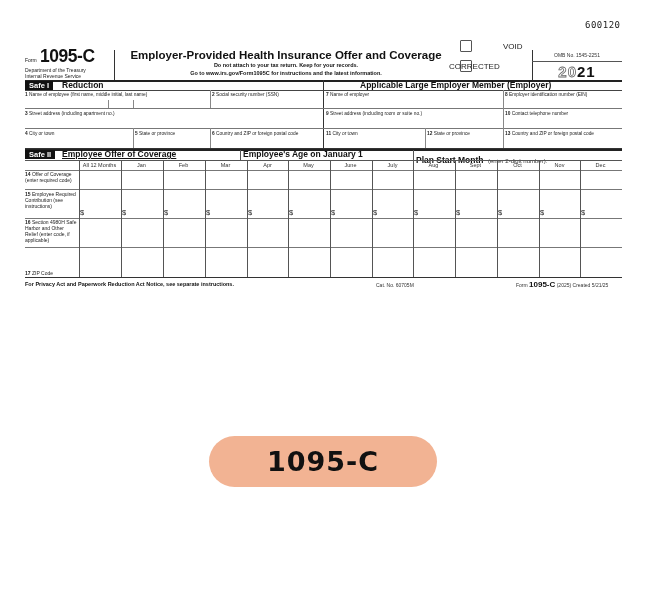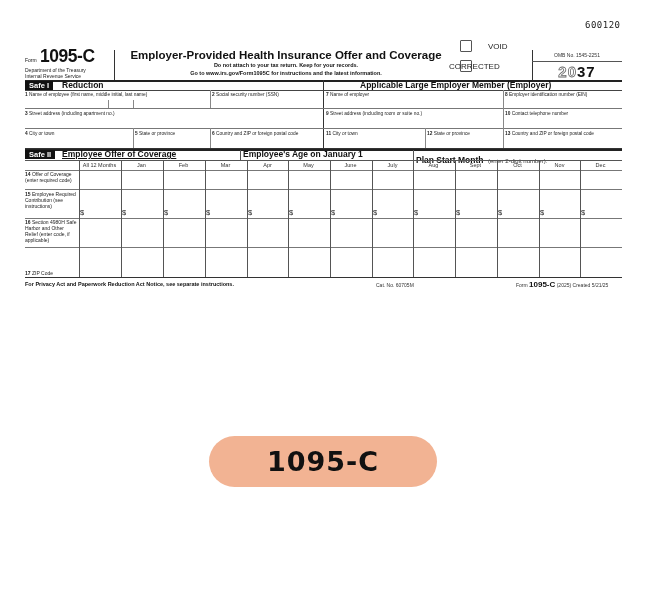--- a/index.html
+++ b/index.html
@@ -56,28 +56,28 @@
   <div class="abs dept">
     <div>Department of the Treasury</div>
     <div>Internal Revenue Service</div>
   </div>
   <div class="abs vdivider"></div>
   <div class="abs title">Employer-Provided Health Insurance Offer and Coverage</div>
   <div class="abs sub1">Do not attach to your tax return. Keep for your records.</div>
   <div class="abs sub2">Go to www.irs.gov/Form1095C for instructions and the latest information.</div>
 
   <div class="abs chk" style="left:460px;top:40px;"></div>
-  <div class="abs chklbl" style="left:488px;top:42px;">VOID</div>
+  <div class="abs chklbl" style="left:503px;top:42px;">VOID</div>
   <div class="abs chk" style="left:460px;top:60px;"></div>
   <div class="abs chklbl" style="left:449px;top:62px;">CORRECTED</div>
 
   <div class="abs omb-div"></div>
   <div class="abs omb-line"></div>
   <div class="abs omb">OMB No. 1545-2251</div>
-  <div class="abs year"><span class="hollow">20</span><span>37</span></div>
+  <div class="abs year"><span class="hollow">20</span><span>21</span></div>
 </div>
 
 <div class="abs hthick" style="left:25px;top:80px;width:597px;"></div>
 <div class="abs parttag" style="left:25px;top:81px;">Safe I</div>
 <div class="abs parthead" style="left:62px;top:80px;">Reduction</div>
 <div class="abs vline" style="left:323px;top:80px;height:69px;background:#333;"></div>
 <div class="abs parthead" style="left:360px;top:80px;">Applicable Large Employer Member (Employer)</div>
 <div class="abs hline" style="left:25px;top:90px;width:597px;"></div>
 
 <div class="abs hline" style="left:25px;top:108px;width:597px;background:#777;"></div>

